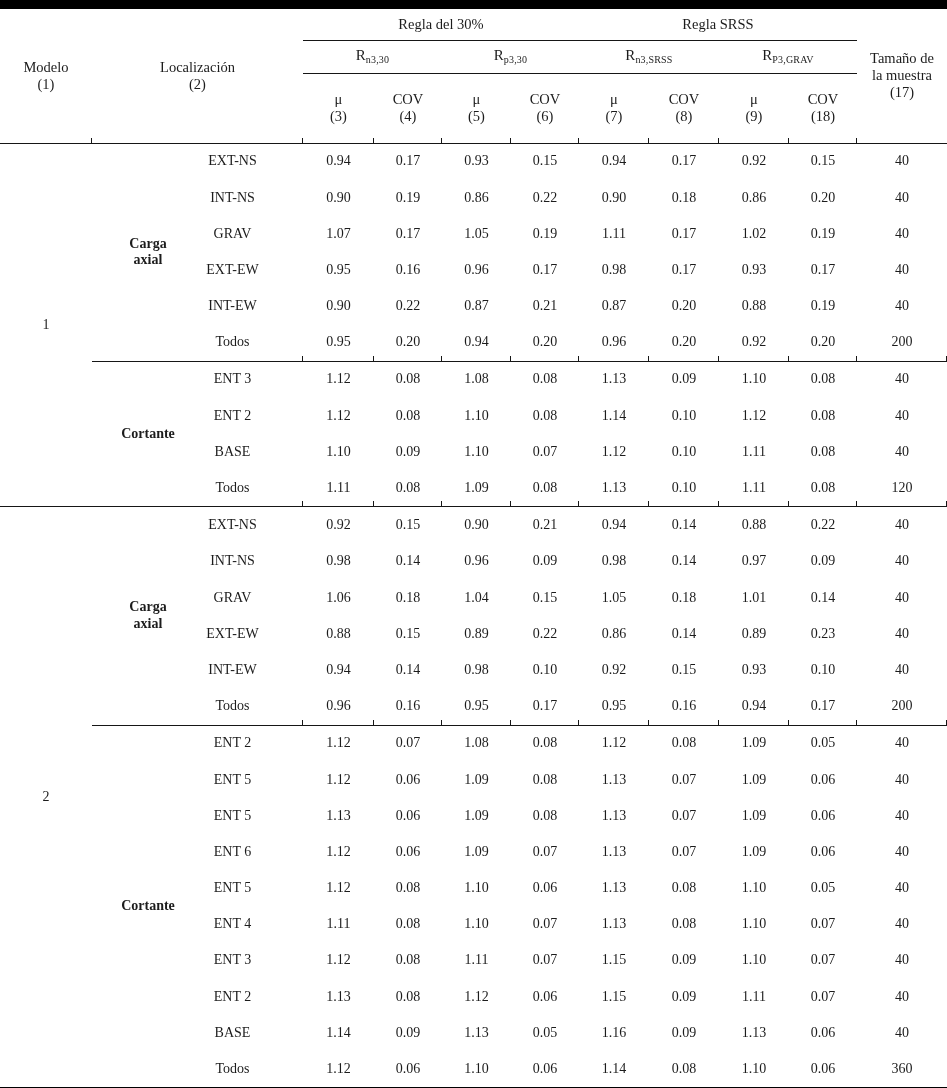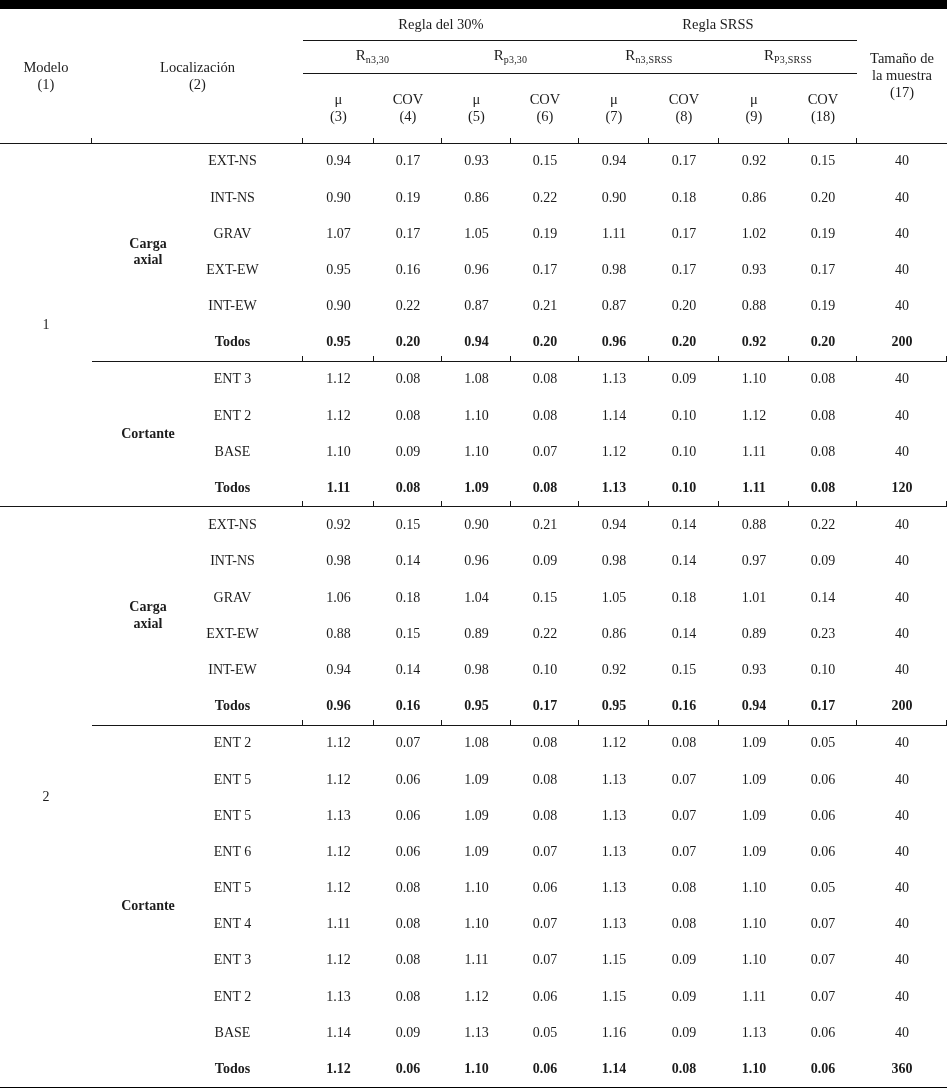--- a/index.html
+++ b/index.html
@@ -44,21 +44,21 @@
     vertical-align: -3px;
     letter-spacing: 0.2px;
   }
   .r-base { font-size: 15px; }
 
   tbody td { height: 36.2px; }
   td.loc-cell { padding-right: 42px; margin-top: 31px; }
   td.load-cell { white-space: pre-line; font-weight: bold; }
   td.model-cell { font-size: 14px; }
 
-  tr.bold-row td { font-weight: bold; }
+  tr.bold-row td { font-weight: normal; }
   tr.rule-mid > td, tr.rule-full > td { border-bottom: 1.4px solid #161616; }
   td.rule-bottom { border-bottom: 1.4px solid #161616; }
 
   
   tr.h3 th, tr.rule-mid > td, tr.rule-full > td, .tick-r {
     background-image: linear-gradient(#161616, #161616);
     background-repeat: no-repeat;
     background-position: right bottom;
     background-size: 1px 5px;
   }
@@ -110,21 +110,21 @@
         <th colspan="2" class="r-h">
           <span class="r-base">R</span><sub class="rsub">n3,30</sub>
         </th>
         <th colspan="2" class="r-h">
           <span class="r-base">R</span><sub class="rsub">p3,30</sub>
         </th>
         <th colspan="2" class="r-h">
           <span class="r-base">R</span><sub class="rsub">n3,SRSS</sub>
         </th>
         <th colspan="2" class="r-h">
-          <span class="r-base">R</span><sub class="rsub">P3,SRSS</sub>
+          <span class="r-base">R</span><sub class="rsub">P3,GRAV</sub>
         </th>
       </tr>
       <tr class="h3">
         <th class="h-bottom">
           <div>μ</div>
           <div>(3)</div>
         </th>
         <th class="h-bottom">
           <div>COV</div>
           <div>(4)</div>

